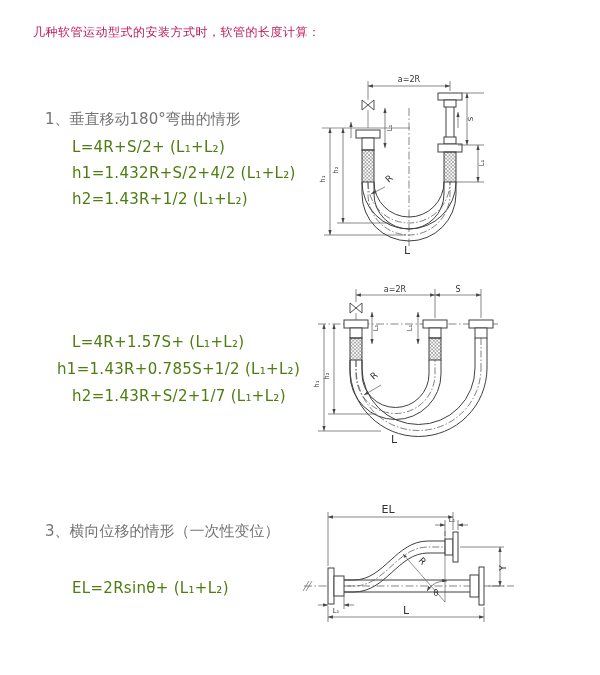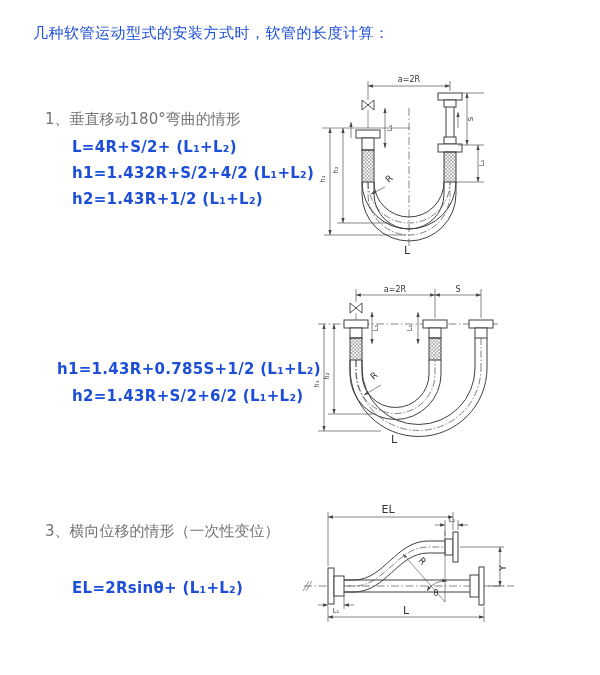--- a/index.html
+++ b/index.html
@@ -2,23 +2,23 @@
 <html><head>
 <meta charset="utf-8">
 <style>
   html,body{margin:0;padding:0;background:#e8e8e8;}
   .page{
     position:relative;width:600px;height:675px;background:#ffffff;
     font-family:"DejaVu Sans","Liberation Sans",sans-serif;color:#222;
     overflow:hidden;margin:0 auto;
   }
   .line{position:absolute;white-space:nowrap;}
-  .title{font-size:15px;color:#1d4ed8;letter-spacing:.5px;}
+  .title{font-size:12px;color:#be185d;letter-spacing:.5px;}
   .heading{font-size:15px;color:#737373;}
-  .formula{font-size:15px;color:#1d4ed8;letter-spacing:.3px;font-weight:bold;}
+  .formula{font-size:15px;color:#4d7c0f;letter-spacing:.3px;}
   svg.diag{position:absolute;overflow:visible;}
   svg.diag text{font-family:"DejaVu Sans","Liberation Sans",sans-serif;fill:#333;}
   .drw{stroke:#404040;stroke-width:1;fill:none;}
   .thin{stroke:#4a4a4a;stroke-width:.6;fill:none;}
   .dim{stroke:#555;stroke-width:.7;fill:none;}
   .cl{stroke:#555;stroke-width:.7;fill:none;stroke-dasharray:8 2.5 1.5 2.5;}
   .hose-dash{stroke:#4a4a4a;stroke-width:.7;fill:none;stroke-dasharray:7 2 1.5 2;}
   .flg{stroke:#404040;stroke-width:1;fill:#ffffff;}
   .valve{stroke:#404040;stroke-width:.9;fill:none;}
 </style>
@@ -27,22 +27,23 @@
 
 <div class="page">
 
   <div class="line title" style="left:33px;top:24px">几种软管运动型式的安装方式时，软管的长度计算：</div>
 
   <div class="line heading" style="left:45px;top:110px">1、垂直移动180°弯曲的情形</div>
   <div class="line formula" style="left:72px;top:138px">L=4R+S/2+ (L₁+L₂)</div>
   <div class="line formula" style="left:72px;top:164px">h1=1.432R+S/2+4/2 (L₁+L₂)</div>
   <div class="line formula" style="left:72px;top:190px">h2=1.43R+1/2 (L₁+L₂)</div>
 
+  <div class="line formula" style="left:72px;top:333px">L=4R+1.57S+ (L₁+L₂)</div>
   <div class="line formula" style="left:57px;top:360px">h1=1.43R+0.785S+1/2 (L₁+L₂)</div>
-  <div class="line formula" style="left:72px;top:387px">h2=1.43R+S/2+6/2 (L₁+L₂)</div>
+  <div class="line formula" style="left:72px;top:387px">h2=1.43R+S/2+1/7 (L₁+L₂)</div>
 
   <div class="line heading" style="left:45px;top:522px">3、横向位移的情形（一次性变位）</div>
   <div class="line formula" style="left:72px;top:579px">EL=2Rsinθ+ (L₁+L₂)</div>
 
   <svg class="diag" style="left:306px;top:64px" width="292" height="200" viewBox="0 0 292 200">
     <defs>
       <marker id="arr1" viewBox="0 0 6 4" refX="6" refY="2" markerWidth="7" markerHeight="5" orient="auto-start-reverse">
           <path d="M0,0 L6,2 L0,4 Z" fill="#444"></path>
         </marker>
       <pattern id="ht1" patternUnits="userSpaceOnUse" width="3.5" height="3.5">

